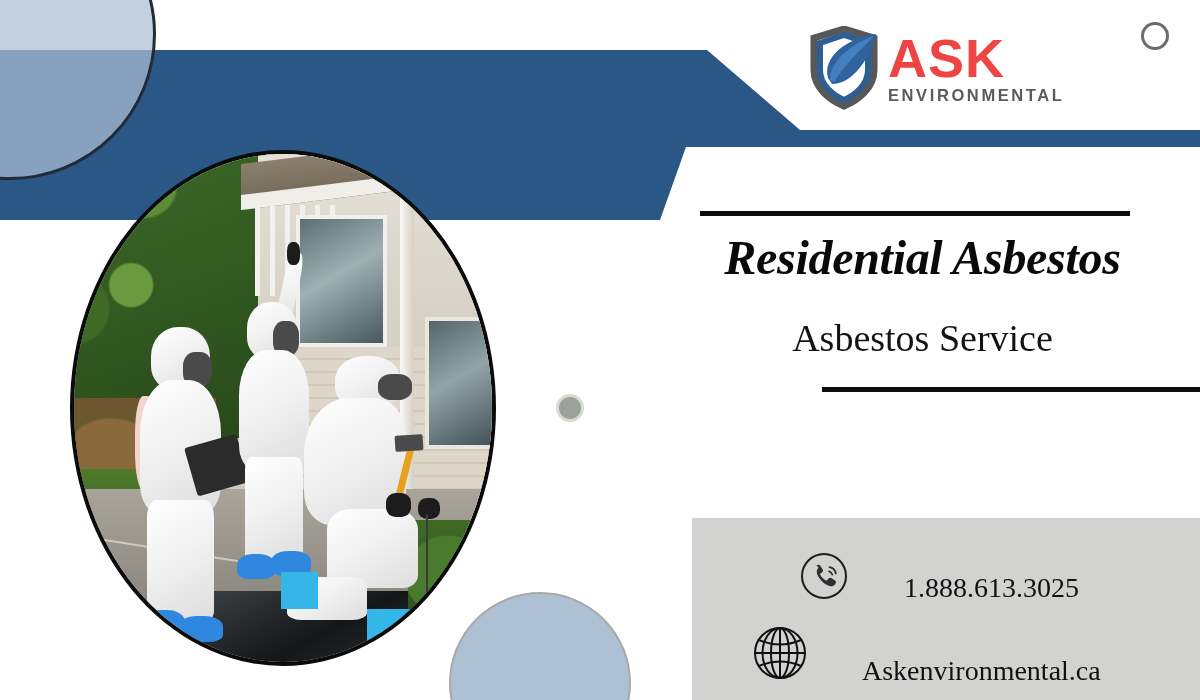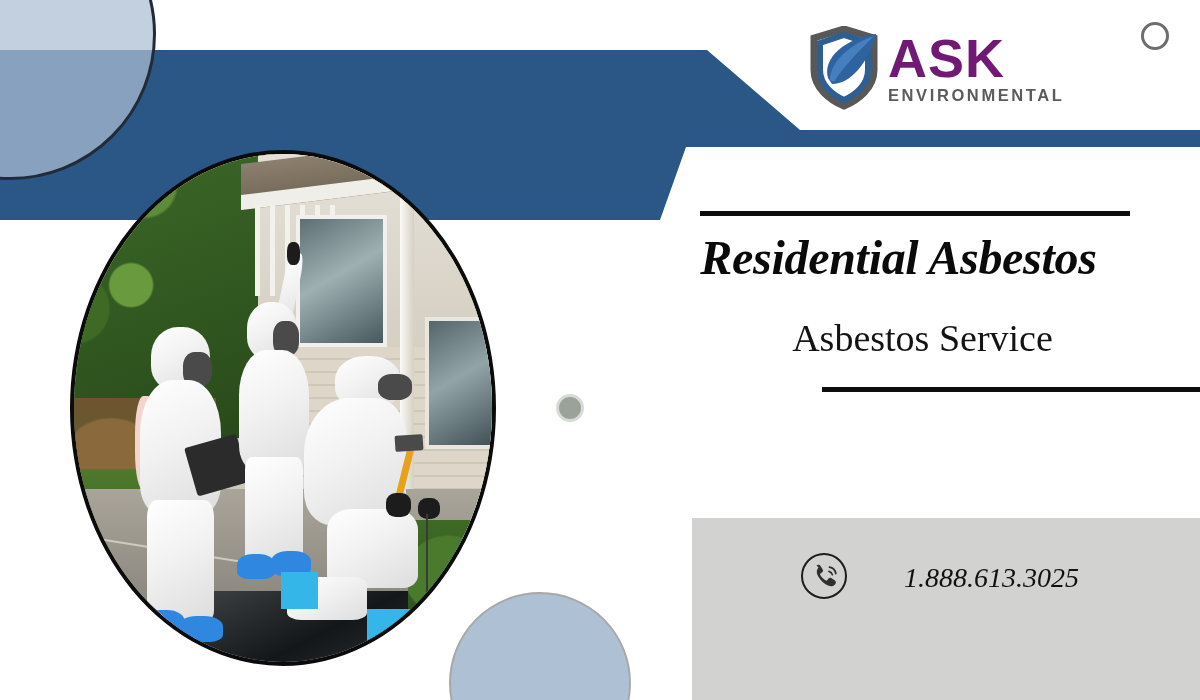--- a/index.html
+++ b/index.html
@@ -196,21 +196,21 @@
   .rule-top {
     position:absolute; left:700px; top:211px; width:430px; height:5px;
     background:#0d0d0d;
   }
   .rule-mid {
     position:absolute; left:822px; top:387px; width:378px; height:5px;
     background:#0d0d0d;
   }
 
   .headline {
-    position:absolute; left:626px; top:233px; width:545px;
+    position:absolute; left:650px; top:233px; width:545px;
     text-align:center;
     font-family:"Liberation Serif", serif;
     font-weight:bold; font-style:italic;
     font-size:48px; line-height:1.06; color:#0a0a0a;
     letter-spacing:-0.3px;
   }
   .subhead {
     position:absolute; left:650px; top:316px; width:545px;
     text-align:center;
     font-family:"Liberation Serif", serif;
@@ -224,21 +224,21 @@
     font-weight:bold; font-style:italic;
     font-size:30px; line-height:1.55; color:#0a0a0a;
   }
 
   
   .contact-panel {
     position:absolute; left:692px; top:518px; width:508px; height:182px;
     background:#d2d2d0;
   }
   .contact-row {
-    position:absolute; display:flex; align-items:center;font-style:italic;
+    position:absolute; display:flex; align-items:flex-end;
   }
   .row-phone { left:108px; top:34px; }
   .row-web   { left:58px;  top:105px; }
   .contact-text {
     font-family:"Liberation Serif", serif;
     font-size:28px; color:#111111; white-space:nowrap;
   }
   .row-phone .contact-text { margin-left:56px; }
   .row-web   .contact-text { margin-left:52px; }
   .ic { flex:0 0 auto; }
@@ -247,21 +247,21 @@
   .logo {
     position:absolute; left:806px; top:22px;
     width:258px; height:92px;
     display:flex; align-items:center; gap:6px;
   }
   .logo-mark { width:76px; height:84px; flex:0 0 auto; }
   .logo-words { display:flex; flex-direction:column; justify-content:center; }
   .logo-ask {
     font-family:"Liberation Sans", sans-serif;
     font-weight:bold; font-size:54px; line-height:0.95;
-    color:#701a75; letter-spacing:1px;
+    color:#ef4444; letter-spacing:1px;
   }
   .logo-env {
     font-family:"Liberation Sans", sans-serif;
     font-weight:bold; font-size:16.5px; line-height:1;
     color:#5b5b5b; letter-spacing:2.6px; margin-top:3px;
   }
 </style>
 </head>
 <body>
 
@@ -359,16 +359,32 @@
         <svg viewBox="0 0 48 48" width="48" height="48" aria-hidden="true">
           <circle cx="24" cy="24" r="22" fill="none" stroke="#1d1d1d" stroke-width="2"></circle>
           <path d="M16.5 13.5c1.6-1.3 3.1-.8 4 .6l2.2 3.4c.6 1 .4 2-.5 2.7l-1.7 1.3c-.4.3-.5.8-.3 1.3.9 2.1 3.6 4.8 5.7 5.7.5.2 1 .1 1.3-.3l1.3-1.7c.7-.9 1.7-1.1 2.7-.5l3.4 2.2c1.4.9 1.9 2.4.6 4-1.5 1.9-3.9 2.5-6.4 1.6-4.6-1.7-9.9-7-11.6-11.6-.9-2.5-.3-4.9 1.3-6.7z" fill="#2f2f2f"></path>
           <path d="M29.5 15.2c3.2.6 5.7 3.1 6.3 6.3" fill="none" stroke="#2f2f2f" stroke-width="1.8" stroke-linecap="round"></path>
           <path d="M29 19.3c1.6.4 2.9 1.7 3.3 3.3" fill="none" stroke="#2f2f2f" stroke-width="1.8" stroke-linecap="round"></path>
         </svg>
       </span>
       <span class="contact-text">1.888.613.3025</span>
     </div>
 
+    <div class="contact-row row-web">
+      <span class="ic">
+        <svg viewBox="0 0 60 60" width="60" height="60" aria-hidden="true">
+          <g fill="none" stroke="#101010" stroke-width="2">
+            <circle cx="30" cy="30" r="25"></circle>
+            <ellipse cx="30" cy="30" rx="9" ry="25"></ellipse>
+            <ellipse cx="30" cy="30" rx="17.5" ry="25"></ellipse>
+            <line x1="30" y1="5" x2="30" y2="55"></line>
+            <line x1="5" y1="30" x2="55" y2="30"></line>
+            <path d="M9 17 Q30 26 51 17"></path>
+            <path d="M9 43 Q30 34 51 43"></path>
+          </g>
+        </svg>
+      </span>
+      <span class="contact-text">Askenvironmental.ca</span>
+    </div>
 
   </div>
 
 </div>
 
 </body></html>

